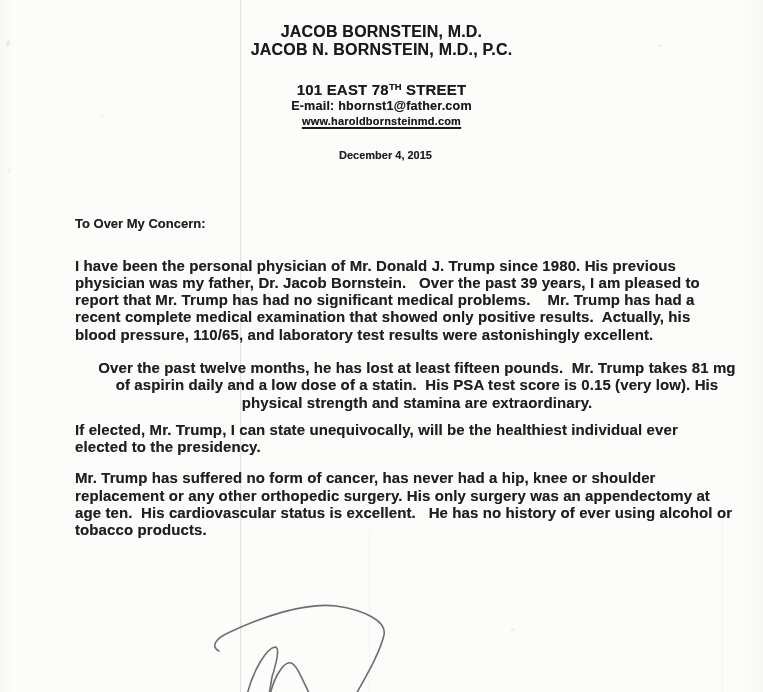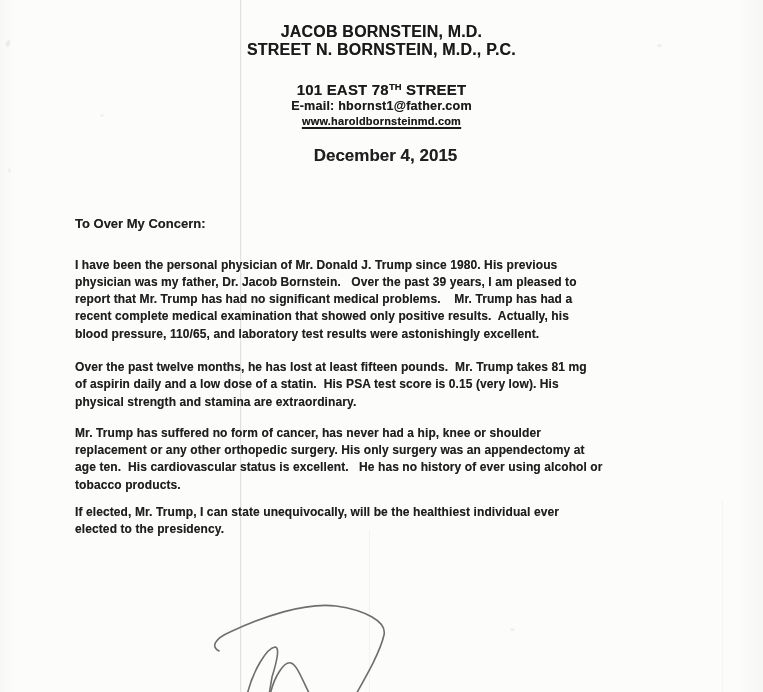--- a/index.html
+++ b/index.html
@@ -30,31 +30,31 @@
   
   .letterhead { padding-top: 23px; text-align: center; font-weight: 700;
     text-shadow: 0 0 0.6px rgba(25,25,25,0.55); letter-spacing: 0.2px; }
   .lh-line { line-height: 17.5px; color: #1a1a1a; }
   .lh-xl { font-size: 16px; }
   .lh-lg { font-size: 15px; margin-top: 20px; }
   .lh-sm { font-size: 12.6px; line-height: 15.5px; }
   .lh-web { font-size: 11px; line-height: 15.5px; text-decoration: underline; text-decoration-thickness: 1.5px; text-underline-offset: 2px; }
   .lh-line sup { font-size: 9.5px; vertical-align: 5px; letter-spacing: 0; }
 
-  .date-line { margin-top: 17px; text-align: center; font-weight: 700; font-size: 17px;
+  .date-line { margin-top: 17px; text-align: center; font-weight: 700; font-size: 11px;
     line-height: 17px; text-shadow: 0 0 0.6px rgba(25,25,25,0.5); padding-left: 8px; }
 
   
   .salutation { margin: 51px 0 0 75px; font-weight: 700; font-size: 13px; line-height: 17px;
     text-shadow: 0 0 0.6px rgba(25,25,25,0.5); }
-  .para { margin: 0 0 0 75px; width: 684px; font-weight: 700; font-size: 12px;
+  .para { margin: 0 0 0 75px; width: 684px; font-weight: 700; font-size: 15px;
     line-height: 17.3px; white-space: pre-wrap; text-shadow: 0 0 0.6px rgba(25,25,25,0.5);
     letter-spacing: 0.1px; }
   .para-1 { margin-top: 25px; }
-  .para-2 { margin-top: 16px; }
+  .para-2 { margin-top: 16px; text-align: center; }
   .para-3 { margin-top: 14px; }
   .para-4 { margin-top: 10px; }
 
   
   .signature { position: absolute; left: 190px; top: 593px; width: 212px; height: 99px; overflow: hidden; }
   .signature path { fill: none; stroke: var(--signature, #6e6e6e); stroke-width: 1.6; stroke-linecap: round; }
 </style>
 </head>
 <body style="--paper: #fcfcfb; --ink: #1f1f1f; --signature: #6e6e6e;">
 
@@ -66,44 +66,44 @@
   <div class="edge-shade-right"></div>
   <div class="edge-shade-left"></div>
   <div class="speck speck-1"></div>
   <div class="speck speck-2"></div>
   <div class="speck speck-3"></div>
   <div class="speck speck-4"></div>
   <div class="speck speck-5"></div>
 
   <header class="letterhead">
     <div class="lh-line lh-xl">JACOB BORNSTEIN, M.D.</div>
-    <div class="lh-line lh-xl">STREET N. BORNSTEIN, M.D., P.C.</div>
+    <div class="lh-line lh-xl">JACOB N. BORNSTEIN, M.D., P.C.</div>
     <div class="lh-line lh-lg"><span>101 EAST 78</span><sup>TH</sup><span> STREET</span></div>
     <div class="lh-line lh-sm">E-mail: hbornst1@father.com</div>
     <div class="lh-line lh-web">www.haroldbornsteinmd.com</div>
   </header>
 
   <div class="date-line">December 4, 2015</div>
 
   <div class="salutation">To Over My Concern:</div>
 
   <p class="para para-1">I have been the personal physician of Mr. Donald J. Trump since 1980. His previous
 physician was my father, Dr. Jacob Bornstein.   Over the past 39 years, I am pleased to
 report that Mr. Trump has had no significant medical problems.    Mr. Trump has had a
 recent complete medical examination that showed only positive results.  Actually, his
 blood pressure, 110/65, and laboratory test results were astonishingly excellent.</p>
   <p class="para para-2">Over the past twelve months, he has lost at least fifteen pounds.  Mr. Trump takes 81 mg
 of aspirin daily and a low dose of a statin.  His PSA test score is 0.15 (very low). His
 physical strength and stamina are extraordinary.</p>
+  <p class="para para-4">If elected, Mr. Trump, I can state unequivocally, will be the healthiest individual ever
+elected to the presidency.</p>
   <p class="para para-3">Mr. Trump has suffered no form of cancer, has never had a hip, knee or shoulder
 replacement or any other orthopedic surgery. His only surgery was an appendectomy at
 age ten.  His cardiovascular status is excellent.   He has no history of ever using alcohol or
 tobacco products.</p>
-  <p class="para para-4">If elected, Mr. Trump, I can state unequivocally, will be the healthiest individual ever
-elected to the presidency.</p>
 
   <svg class="signature" viewBox="0 0 212 99" xmlns="http://www.w3.org/2000/svg" aria-hidden="true">
 
     <path d="M 29 58
              C 21 54, 24 46, 40 39
              C 72 24, 115 9, 146 13
              C 174 17, 197 28, 194 42
              C 190 59, 178 80, 165 103"></path>
 
     <path d="M 57 102

